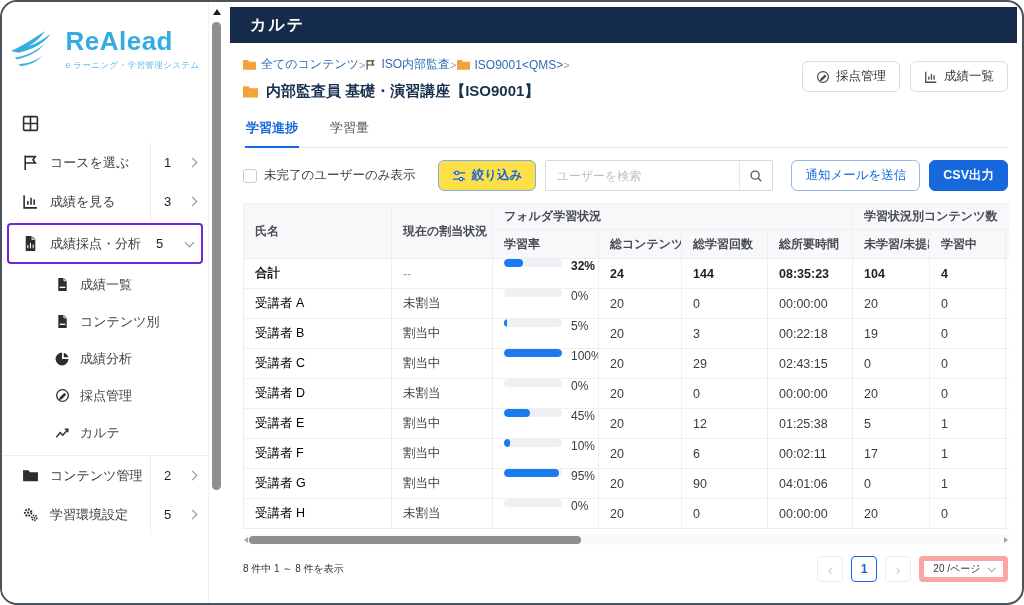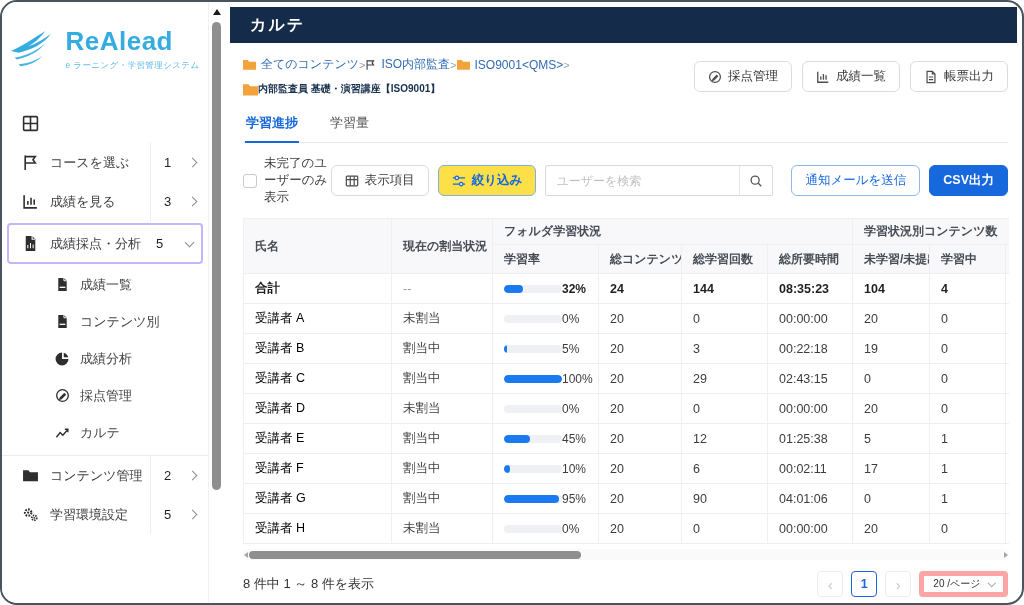--- a/index.html
+++ b/index.html
@@ -14,40 +14,40 @@
   .brand-text .tag{font-size:8.5px;color:#5cb8e5;margin-top:3px;letter-spacing:.4px}
   .nav{margin-top:32px}
   .nav-item{display:flex;align-items:center;height:39px;padding-left:20px;font-size:13px;color:#3d3d3d;cursor:pointer}
   .nav-item .ic{width:17px;height:17px;margin-right:11px;color:#2e2e2e;flex:none}
   .nav-item .lbl{flex:1;white-space:nowrap}
   .meta{display:flex;align-items:center;justify-content:space-between;width:58px;height:100%;border-left:1px solid #ededed;padding:0 12px 0 13px;flex:none}
   .meta .cnt{font-size:13px;color:#1f1f1f}
   .chev{width:7px;height:7px;border-right:1.6px solid #8c8c8c;border-bottom:1.6px solid #8c8c8c;display:inline-block}
   .chev.r{transform:rotate(-45deg)}
   .chev.d{transform:rotate(45deg);margin-top:-3px}
-  .active-wrap{border:2px solid #c4b5fd;border-radius:4px;margin:2px 5px}
+  .active-wrap{border:2px solid #6d28d9;border-radius:4px;margin:2px 5px}
   .active-wrap .nav-item{padding-left:13px;height:37px}
   .active-wrap .meta{border-left:none;padding-right:8px}
   .subnav .nav-item{height:37px;padding-left:53px;color:#434343}
   .subnav .ic{width:15px;height:15px;margin-right:10px}
   .side-divider{border-top:1px solid #ededed;margin-top:4px}
   .side-sb{width:16px;flex:none;position:relative;background:#fff;border-left:1px solid #f1f1f1}
   .side-sb .up{position:absolute;top:7px;left:4px;width:0;height:0;border-left:4px solid transparent;border-right:4px solid transparent;border-bottom:6px solid #1c1c1c}
   .side-sb .thumb{position:absolute;top:20px;left:3px;width:9px;height:468px;background:#8f8f8f;border-radius:5px}
 
   
   .main{flex:1;min-width:0;display:flex;flex-direction:column;padding:5px 5px 0 6px}
   .page-header{height:36px;background:#142c49;color:#fff;display:flex;align-items:center;padding:0 20px;font-size:16px;font-weight:700;letter-spacing:2px;flex:none}
   .content{padding:13px 9px 0 13px;flex:1;display:flex;flex-direction:column;min-height:0}
 
   .top-row{display:flex;justify-content:space-between}
   .crumbs{display:flex;align-items:center;font-size:12px;flex-wrap:nowrap}
   .crumb{display:flex;align-items:center;gap:5px;color:#306bb3;cursor:pointer;white-space:nowrap}
   .sep{color:#98a1ab;font-size:11px}
-  .page-title{display:flex;align-items:center;gap:0;margin-top:9px;font-size:10px;font-weight:700;color:#17304d}
+  .page-title{display:flex;align-items:center;gap:8px;margin-top:9px;font-size:15px;font-weight:700;color:#17304d}
   .top-actions{display:flex;gap:10px;align-items:flex-start;padding-top:5px}
   .btn{display:inline-flex;align-items:center;gap:6px;height:31px;padding:0 13px;background:#fff;border:1px solid #dcdcdc;border-radius:6px;font-size:12.5px;color:#3a3a3a;cursor:pointer;white-space:nowrap}
   .btn .bic{width:14px;height:14px;color:#4d4d4d;flex:none}
 
   .tabs{display:flex;gap:30px;margin-top:9px;border-bottom:1px solid #e7e9ec;padding:0 2px}
   .tab{padding:9px 1px;font-size:13px;color:#555;cursor:pointer}
   .tab.active{color:#1668dc;font-weight:700;border-bottom:2px solid #1668dc;margin-bottom:-1px}
 
   .toolbar{display:flex;align-items:center;margin-top:12px}
   .chk{display:flex;align-items:center;gap:7px;font-size:12.5px;color:#3a3a3a}
@@ -66,33 +66,33 @@
   .table-clip{margin-top:12px;width:766px;overflow:hidden;flex:none}
   table{border-collapse:collapse;table-layout:fixed;width:822px;font-size:12.5px}
   th,td{border:1px solid #edeff2;overflow:hidden;white-space:nowrap}
   thead th{background:#f8f8fb;font-weight:600;color:#464c54;text-align:left;padding:0 11px;font-size:12px}
   tr.grow th{height:26px}
   tr.subh th{height:29px}
   tbody td{height:30px;padding:0 11px;color:#3c3c3c;background:#fff}
   .name-text.link{color:#000000;cursor:pointer}
   .total-row td{font-weight:700;color:#1f1f1f}
   .total-row .c-status{font-weight:400;color:#999}
-  .rate-wrap{display:flex;align-items:center;gap:0;height:100%}
+  .rate-wrap{display:flex;align-items:flex-start;gap:9px;height:100%}
   .bar{width:58px;height:8px;border-radius:4px;background:#eef0f3;overflow:hidden;flex:none}
   .fill{display:block;height:100%;background:#1a7af0;border-radius:4px}
   .pct{font-size:12px}
 
   .hscroll{margin-top:5px;height:11px;position:relative;background:#fafafa;border-radius:6px;width:766px;flex:none;cursor:pointer}
   .hthumb{position:absolute;left:6px;top:1.5px;height:8px;width:332px;background:#8f8f8f;border-radius:4px}
   .harrow{position:absolute;top:2.5px;width:0;height:0;border-top:3px solid transparent;border-bottom:3px solid transparent}
   .harrow.l{left:1px;border-right:4px solid #a6a6a6}
   .harrow.r{right:1px;border-left:4px solid #a6a6a6}
 
   .table-footer{display:flex;align-items:center;margin-top:11px}
-  .summary{font-size:13px;color:#333}
+  .summary{font-size:10px;color:#333}
   .pager{margin-left:auto;display:flex;align-items:center;gap:8px}
   .pg{width:26px;height:26px;display:flex;align-items:center;justify-content:center;border-radius:4px;font-size:13px;cursor:pointer}
   .pg.navb{color:#c9c9c9;border:1px solid #ececec;font-size:15px}
   .pg.cur{border:1px solid #1668dc;color:#1668dc;font-weight:600;font-size:12.5px}
   .psize{height:26px;border:5px solid #fca5a5;border-radius:4px;display:flex;align-items:center;gap:8px;padding:0 9px;font-size:10px;color:#333;cursor:pointer}
   .psize .chev{width:5.5px;height:5.5px;border-color:#9a9a9a}
 </style>
 </head>
 <body>
 
@@ -281,49 +281,34 @@
               </svg>
             <span>採点管理</span>
           </button>
           <button class="btn">
             <svg class="bic" viewBox="0 0 16 16" fill="none" stroke="currentColor" stroke-width="1.5">
                 <path d="M2 2v12h12"></path>
                 <path d="M5.5 11V7.5M8.5 11V4.5M11.5 11V6"></path>
               </svg>
             <span>成績一覧</span>
           </button>
-          <button class="btn">
-            <svg class="bic" viewBox="0 0 16 16" fill="none" stroke="currentColor" stroke-width="1.4">
-                <path d="M3.5 1.5h6l3 3v10h-9z"></path>
-                <path d="M9.5 1.5v3h3"></path>
-                <path d="M5.5 8h5M5.5 11h5"></path>
-              </svg>
-            <span>帳票出力</span>
-          </button>
         </div>
       </div>
 
       <div class="tabs">
         <span class="tab active">学習進捗</span>
         <span class="tab">学習量</span>
       </div>
 
       <div class="toolbar">
         <label class="chk">
           <span class="box"></span>
           <span>未完了のユーザーのみ表示</span>
         </label>
         <div class="tools">
-          <button class="btn">
-            <svg class="bic" viewBox="0 0 16 16" fill="none" stroke="currentColor" stroke-width="1.4">
-                <rect x="1.5" y="2.5" width="13" height="11" rx="1"></rect>
-                <path d="M1.5 6.5h13M6 2.5v11M10.5 2.5v11"></path>
-              </svg>
-            <span>表示項目</span>
-          </button>
           <button class="btn btn-filter">
             <svg class="bic" viewBox="0 0 16 16" fill="none" stroke="currentColor" stroke-width="1.4">
                 <path d="M1 4.5h14M1 11.5h14"></path>
                 <circle cx="5.5" cy="4.5" r="2" fill="#e9f2fc"></circle>
                 <circle cx="10.5" cy="11.5" r="2" fill="#e9f2fc"></circle>
               </svg>
             <span>絞り込み</span>
           </button>
           <span class="search">
             <input type="text" placeholder="ユーザーを検索" style="">

